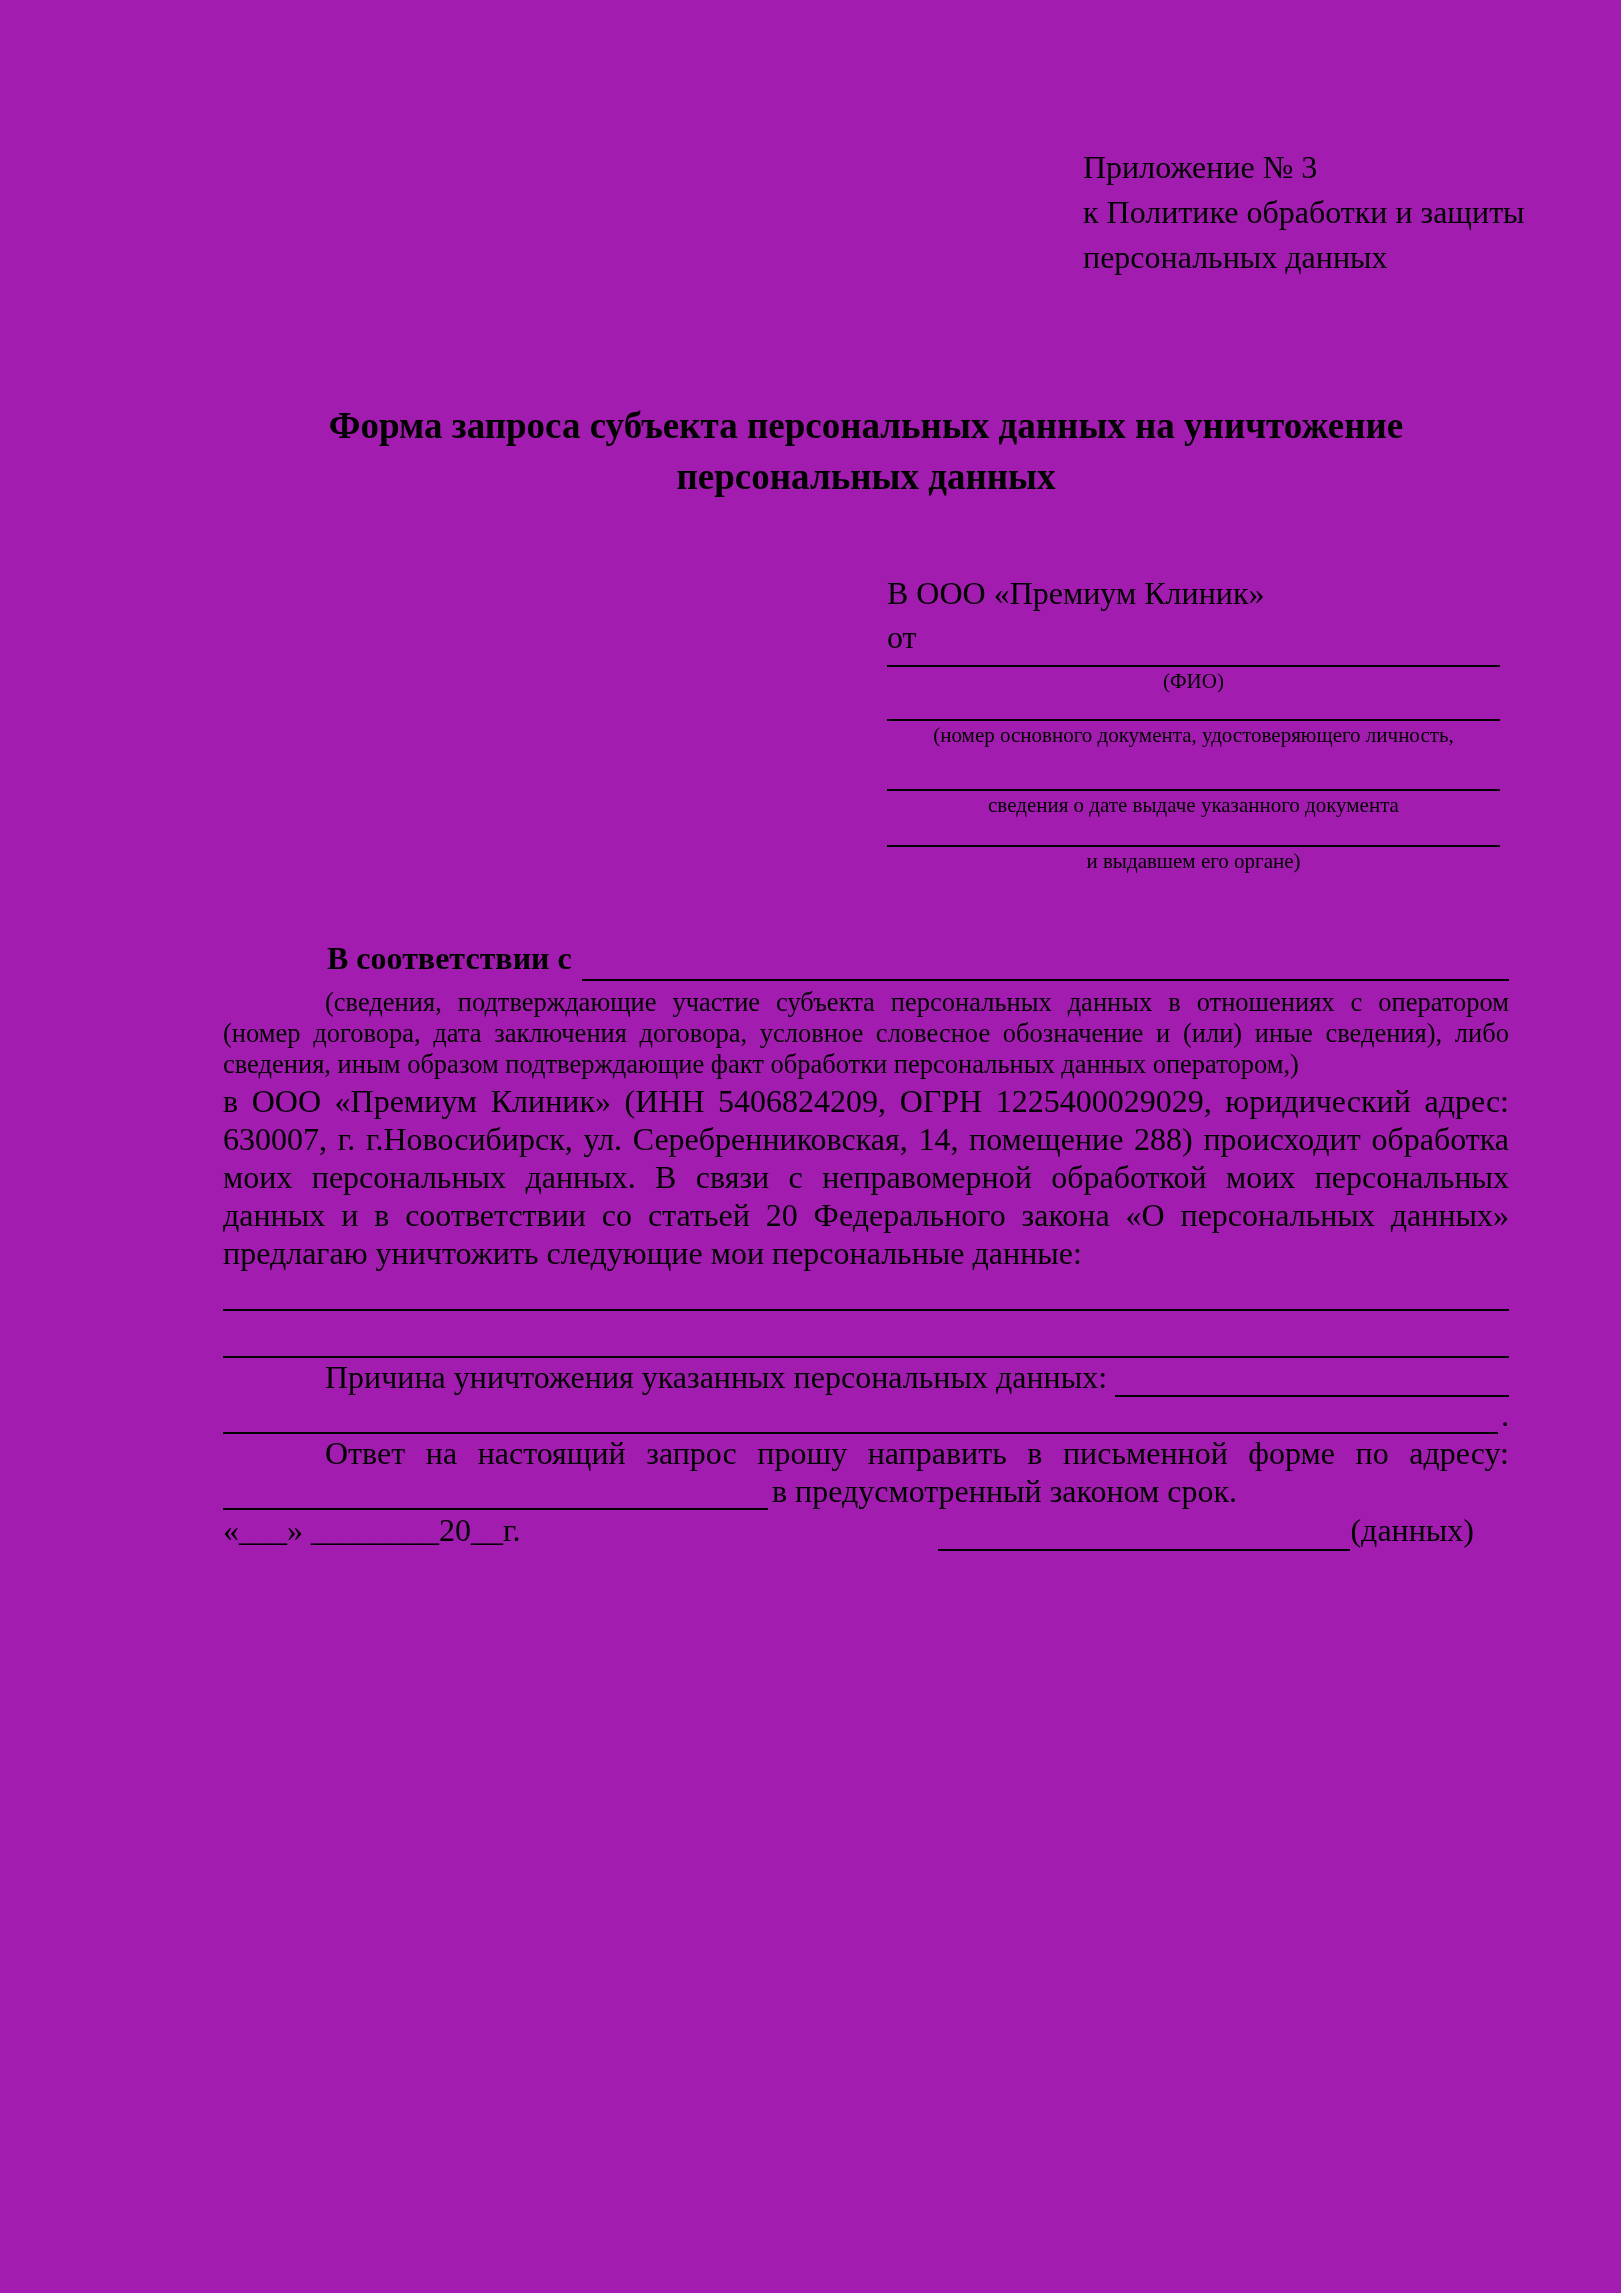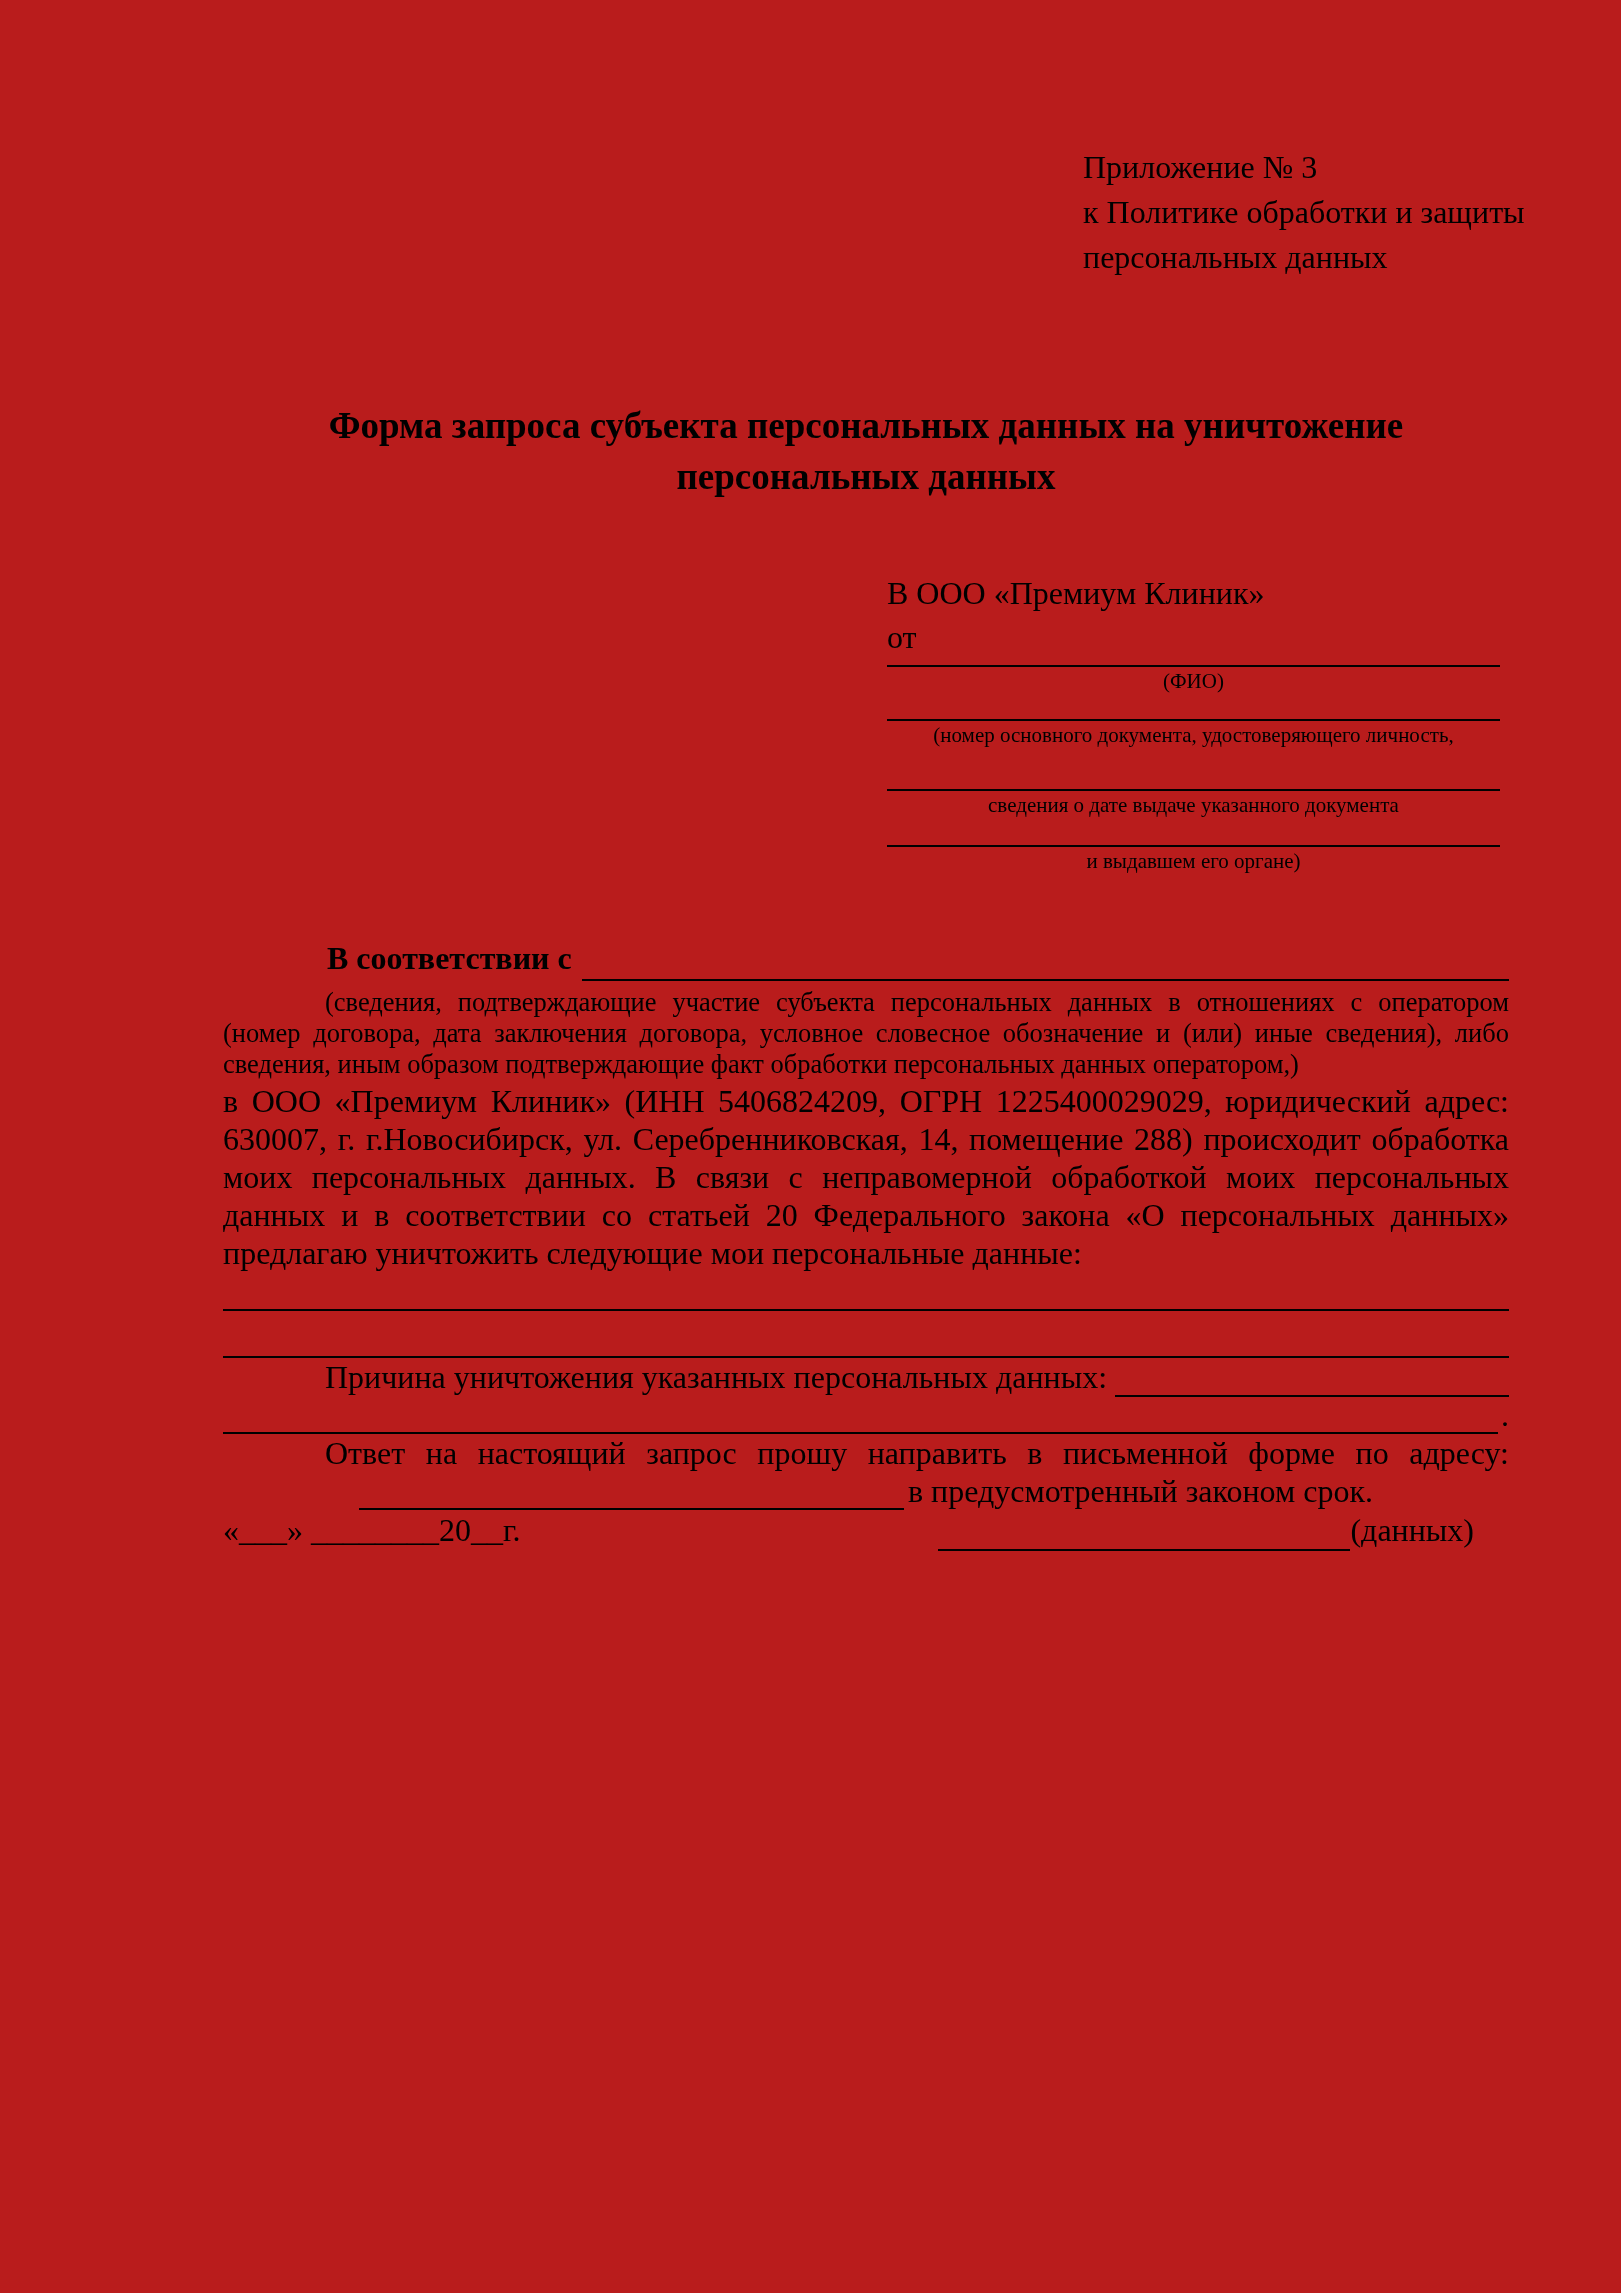--- a/index.html
+++ b/index.html
@@ -3,21 +3,21 @@
 <meta charset="utf-8">
 <style>
   * { margin: 0; padding: 0; box-sizing: border-box; }
   html, body { background: #e8e8e8; }
   body { font-family: "Liberation Serif", "DejaVu Serif", serif; color: #000; }
 
   .page {
     position: relative;
     width: 1621px;
     height: 2294px;
-    background: #b91c1c;
+    background: #a21caf;
     overflow: hidden;
   }
 
   
   .appendix {
     position: absolute;
     left: 1083px;
     top: 145px;
     font-size: 32px;
     line-height: 45px;
@@ -112,21 +112,20 @@
   .response-line-1 {
     line-height: 39px;
     text-indent: 102px;
     text-align: justify;
     text-align-last: justify;
   }
   .response-line-2 {
     display: flex;
     align-items: flex-end;
     line-height: 37px;
-    justify-content: center;
   }
   .response-line-2 .addr-fill {
     width: 545px;
     border-bottom: 2.9px solid #000;
     height: 33px;
   }
   .response-line-2 .suffix { padding-left: 3.9px; }
 
   
   .sign-row {

